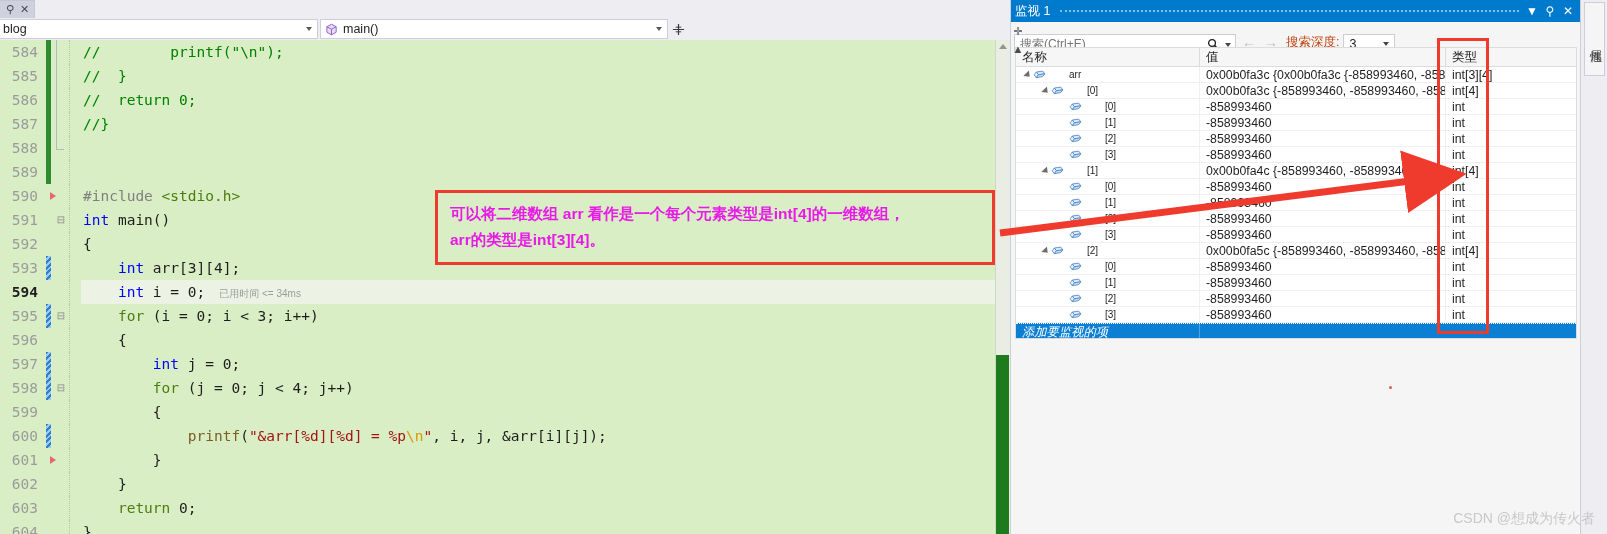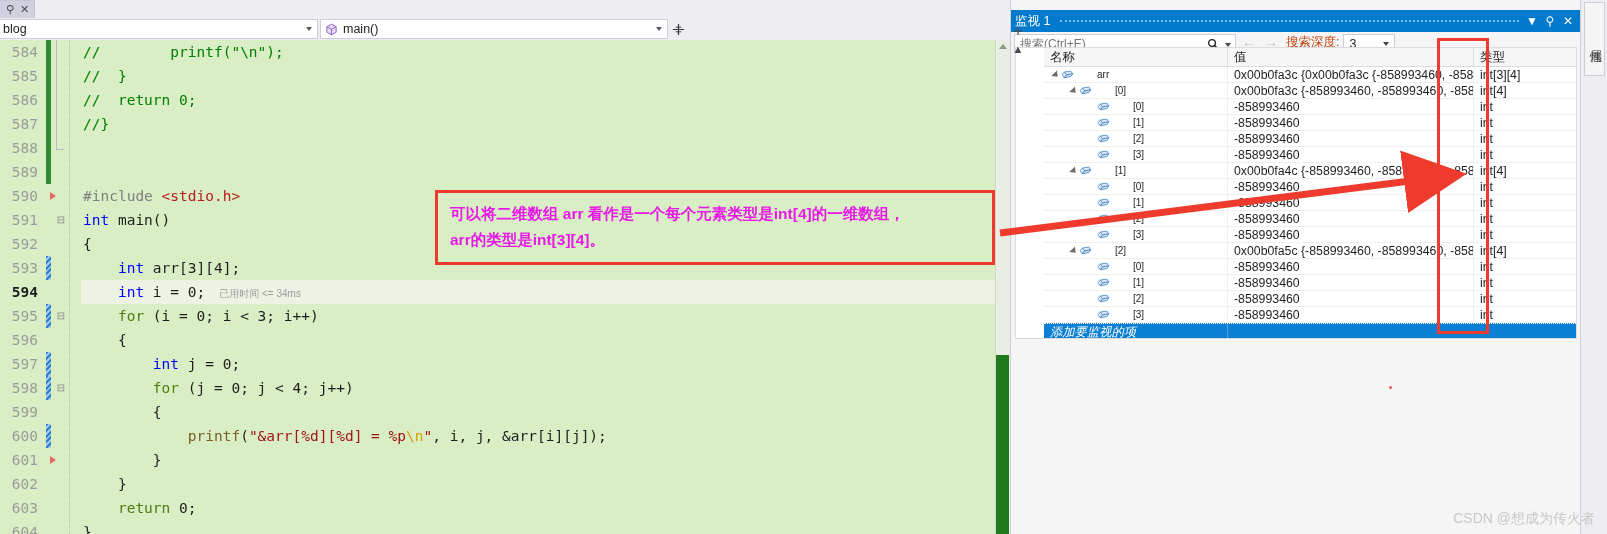--- a/index.html
+++ b/index.html
@@ -85,21 +85,21 @@
   .code-line.current-stmt .code-text { background: #ecf3e4; }
 
   .k  { color: #0000ff; }      
   .kc { color: #4d7c0f; }      
   .cm { color: #008000; }      
   .pp { color: #808080; }      
   .st { color: #a31515; }      
   .es { color: #d79b00; }      
   .fn { color: #795e26; }      
   .pl { color: #1e1e1e; }      
-  .inc-hdr { color: #b91c1c; }
+  .inc-hdr { color: #4d7c0f; }
 
   .elapsed {
     font-family: "Liberation Sans", sans-serif; font-size: 10px;
     color: #9c9c9c; margin-left: 14px;
   }
   .bp-glyph {
     position: absolute; left: 50px; top: 8px; width: 0; height: 0;
     border-top: 4px solid transparent; border-bottom: 4px solid transparent;
     border-left: 6px solid #e36a6a;
   }
@@ -142,21 +142,21 @@
   }
 
   
   #watch-pane {
     position: absolute; left: 1010px; top: 0; width: 570px; height: 534px;
     background: #f5f5f5; border-left: 1px solid #cccedb;
   }
   #watch-titlebar {
     position: absolute; left: 0; top: 0; width: 570px; height: 22px;
     background: #007acc; color: #ffffff;
-    display: flex; align-items: center; padding: 0 4px; margin-top: 10px;
+    display: flex; align-items: center; padding: 0 4px;
   }
   #watch-title { font-size: 12.5px; margin-right: 6px; white-space: nowrap; }
   #watch-dots { flex: 1; height: 1px; border-top: 2px dotted #7fc0e8; margin: 0 4px; }
   .tb-btn {
     width: 18px; height: 18px; display: flex; align-items: center;
     justify-content: center; color: #ffffff; font-size: 12px;
   }
   #watch-toolbar {
     position: absolute; left: 0; top: 32px; width: 570px; height: 24px;
     background: #f5f5f5; display: flex; align-items: flex-start; padding: 2px 3px;
@@ -187,21 +187,21 @@
   }
   #depth-combo .caret {
     position: absolute; right: 5px; top: 7px; width: 0; height: 0;
     border-left: 3px solid transparent; border-right: 3px solid transparent;
     border-top: 4px solid #444;
   }
 
   
   #watch-grid {
     position: absolute; left: 4px; top: 47px; width: 562px; height: 292px;
-    background: #ffffff; border: 1px solid #dcdcdc; overflow: hidden; padding-left: 28px;
+    background: #ffffff; border: 1px solid #dcdcdc; overflow: hidden;
   }
   #grid-header {
     display: flex; height: 19px; background: #f6f6f6;
     border-bottom: 1px solid #dcdcdc;
   }
   .gh {
     font-size: 12.5px; color: #1e1e1e; padding-left: 6px; line-height: 19px;
     border-right: 1px solid #dcdcdc; white-space: nowrap;
   }
   .col-name { width: 184px; flex: none; }

